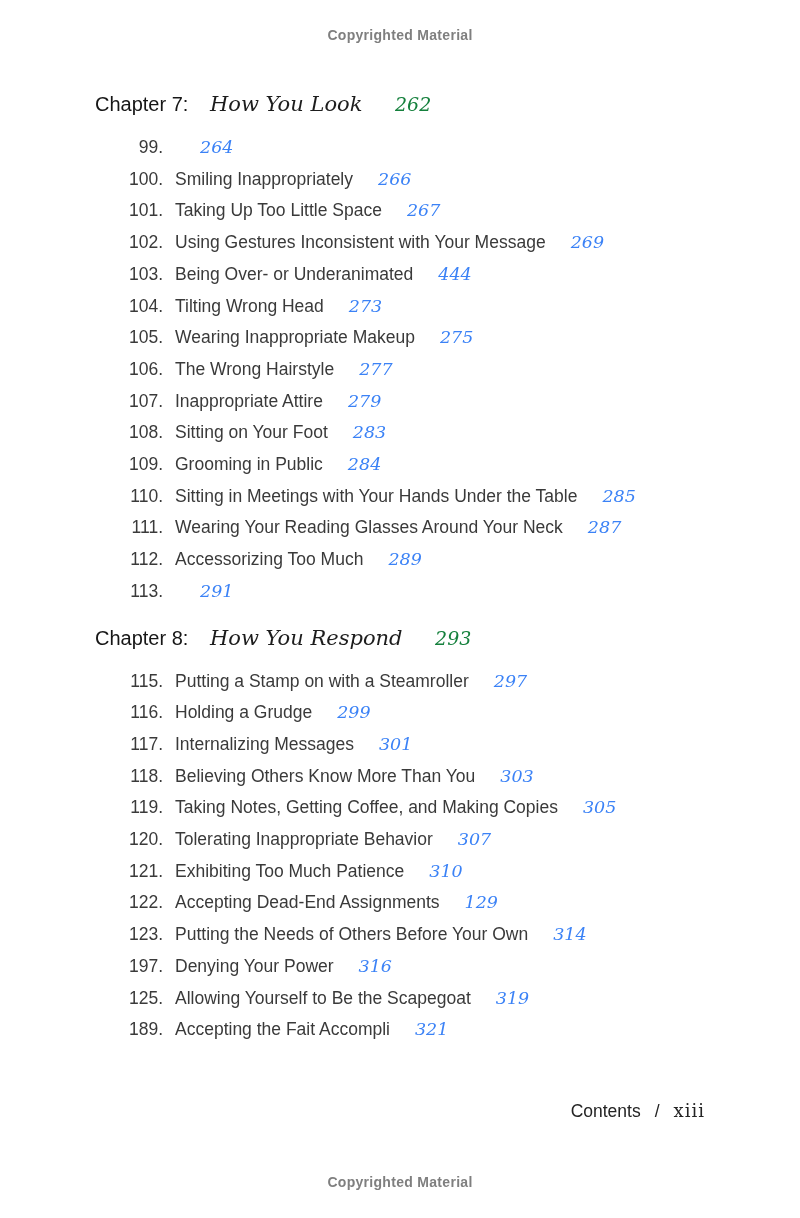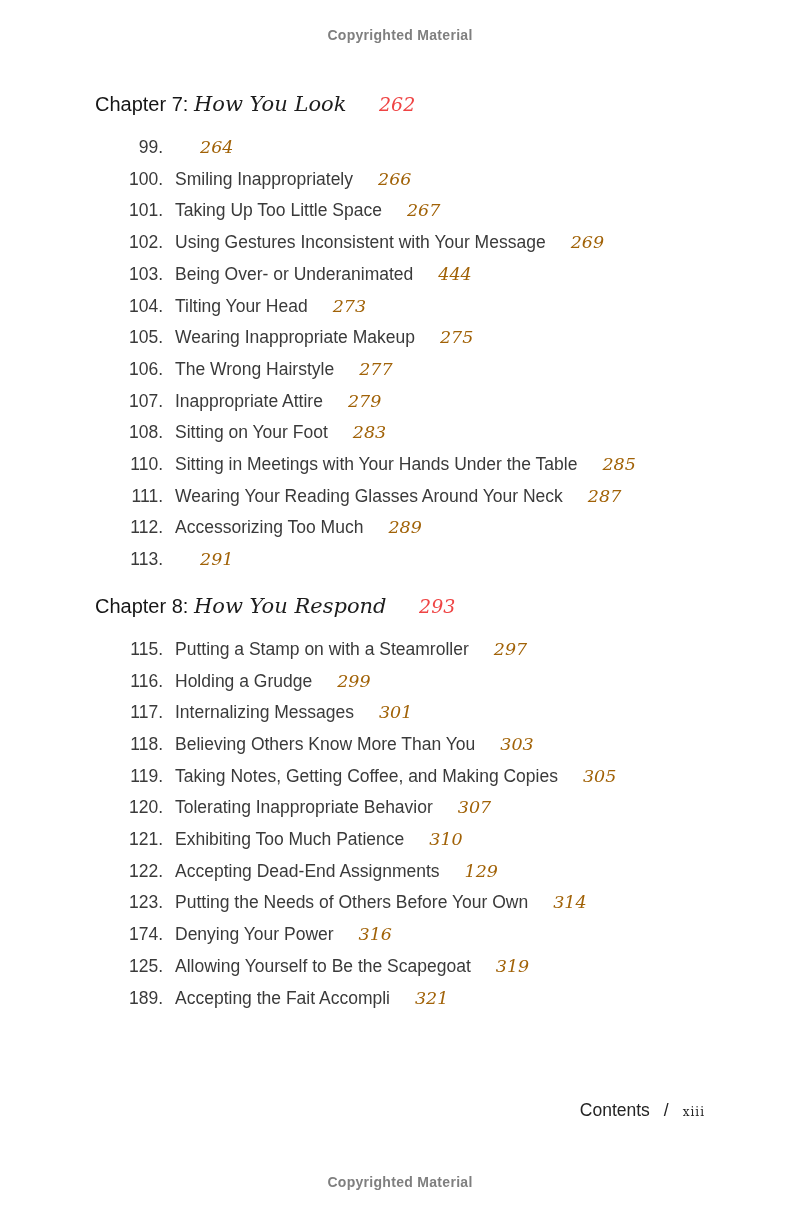--- a/index.html
+++ b/index.html
@@ -39,27 +39,27 @@
     font-weight: normal;
     color: #161616;
     line-height: 32px;
     white-space: nowrap;
   }
   .chapter-heading .chap-title {
     font-family: "DejaVu Serif", serif;
     font-style: italic;
     font-size: 21px;
     color: #1d1d1d;
-    margin-left: 0;
+    margin-left: 16px;
   }
   .chapter-heading .chap-page {
     font-family: "DejaVu Serif", serif;
     font-style: italic;
     font-size: 19px;
-    color: #ef4444;
+    color: #15803d;
     margin-left: 27px;
   }
   .toc-list { margin: 0 0 14px 0; }
   .toc-row {
     display: flex;
     align-items: center;
     line-height: 31.7px;
     font-size: 17.5px;
     color: #3a3a3a;
     white-space: nowrap;
@@ -70,34 +70,34 @@
     margin-right: 12px;
     text-align: right;
     color: #3a3a3a;
   }
   .toc-row .pg {
     flex: none;
     margin-left: 25px;
     font-family: "DejaVu Serif", serif;
     font-style: italic;
     font-size: 17.5px;
-    color: #a16207;
+    color: #3b82f6;
   }
   .footer {
     position: absolute;
     top: 1100px;
     right: 95px;
     font-size: 17.5px;
     color: #242424;
     white-space: nowrap;
   }
   .footer .sep { margin: 0 14px; }
   .footer .folio {
     font-family: "DejaVu Serif", serif;
-    font-size: 12px;
+    font-size: 18px;
     letter-spacing: 1px;
   }
 </style>
 </head>
 <body>
 
 <div class="banner top">Copyrighted Material</div>
 
 <div class="toc">
 
@@ -131,21 +131,21 @@
   </div>
 
   <div class="toc-row">
     <span class="num">103.</span>
     <span class="title">Being Over- or Underanimated</span>
     <span class="pg">444</span>
   </div>
 
   <div class="toc-row">
     <span class="num">104.</span>
-    <span class="title">Tilting Your Head</span>
+    <span class="title">Tilting Wrong Head</span>
     <span class="pg">273</span>
   </div>
 
   <div class="toc-row">
     <span class="num">105.</span>
     <span class="title">Wearing Inappropriate Makeup</span>
     <span class="pg">275</span>
   </div>
 
   <div class="toc-row">
@@ -159,20 +159,25 @@
     <span class="title">Inappropriate Attire</span>
     <span class="pg">279</span>
   </div>
 
   <div class="toc-row">
     <span class="num">108.</span>
     <span class="title">Sitting on Your Foot</span>
     <span class="pg">283</span>
   </div>
 
+  <div class="toc-row">
+    <span class="num">109.</span>
+    <span class="title">Grooming in Public</span>
+    <span class="pg">284</span>
+  </div>
 
   <div class="toc-row">
     <span class="num">110.</span>
     <span class="title">Sitting in Meetings with Your Hands Under the Table</span>
     <span class="pg">285</span>
   </div>
 
   <div class="toc-row">
     <span class="num">111.</span>
     <span class="title">Wearing Your Reading Glasses Around Your Neck</span>
@@ -246,21 +251,21 @@
     <span class="pg">129</span>
   </div>
 
   <div class="toc-row">
     <span class="num">123.</span>
     <span class="title">Putting the Needs of Others Before Your Own</span>
     <span class="pg">314</span>
   </div>
 
   <div class="toc-row">
-    <span class="num">174.</span>
+    <span class="num">197.</span>
     <span class="title">Denying Your Power</span>
     <span class="pg">316</span>
   </div>
 
   <div class="toc-row">
     <span class="num">125.</span>
     <span class="title">Allowing Yourself to Be the Scapegoat</span>
     <span class="pg">319</span>
   </div>
 

